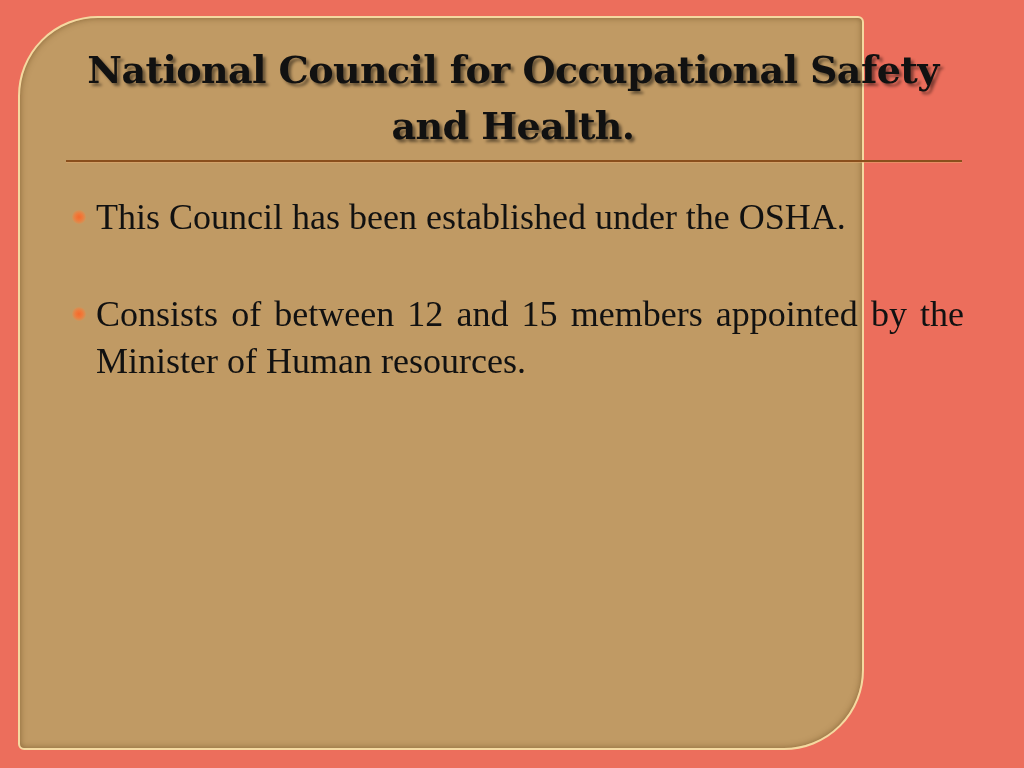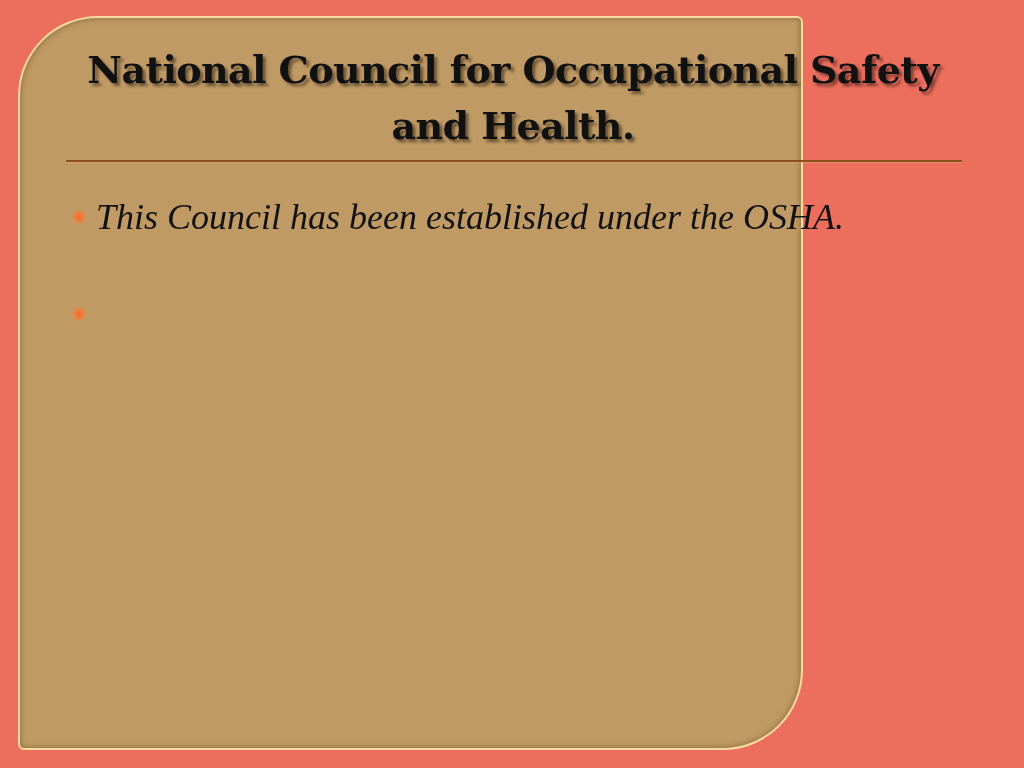--- a/index.html
+++ b/index.html
@@ -11,21 +11,21 @@
     }
     body {
       background: #ec6e5c;
       position: relative;
       font-family: "DejaVu Serif", "Liberation Serif", serif;
     }
     .slide-card {
       position: absolute;
       left: 18px;
       top: 16px;
-      width: 785px;
+      width: 846px;
       height: 734px;
       background: #c09a64;
       border: 2px solid #f4d9a0;
       box-sizing: border-box;
       border-radius: 80px 6px 80px 6px;
       box-shadow: inset 0 0 6px rgba(90, 60, 20, 0.55);
     }
     .slide-title {
       position: absolute;
       left: 40px;
@@ -61,21 +61,20 @@
     }
     .bullet-item {
       position: relative;
       padding-left: 28px;
       font-family: "Liberation Serif", "DejaVu Serif", serif;
       font-size: 36px;
       line-height: 47px;
       color: #111;
       text-align: justify;
       text-align-last: left;
-      font-style: italic;
     }
     .bullet-item.spaced {
       margin-bottom: 50px;
     }
     .bullet-icon {
       position: absolute;
       left: 4px;
       top: 16px;
       width: 14px;
       height: 14px;
@@ -89,15 +88,16 @@
 <div class="slide-card">
   <h1 class="slide-title">National Council for Occupational Safety and Health.</h1>
   <div class="title-rule"></div>
   <ul class="bullet-list">
     <li class="bullet-item spaced">
       <span class="bullet-icon"></span>
       <span>This Council has been established under the OSHA.</span>
     </li>
     <li class="bullet-item">
       <span class="bullet-icon"></span>
+      <span>Consists of between 12 and 15 members appointed by the Minister of Human resources.</span>
     </li>
   </ul>
 </div>
 
 </body></html>

